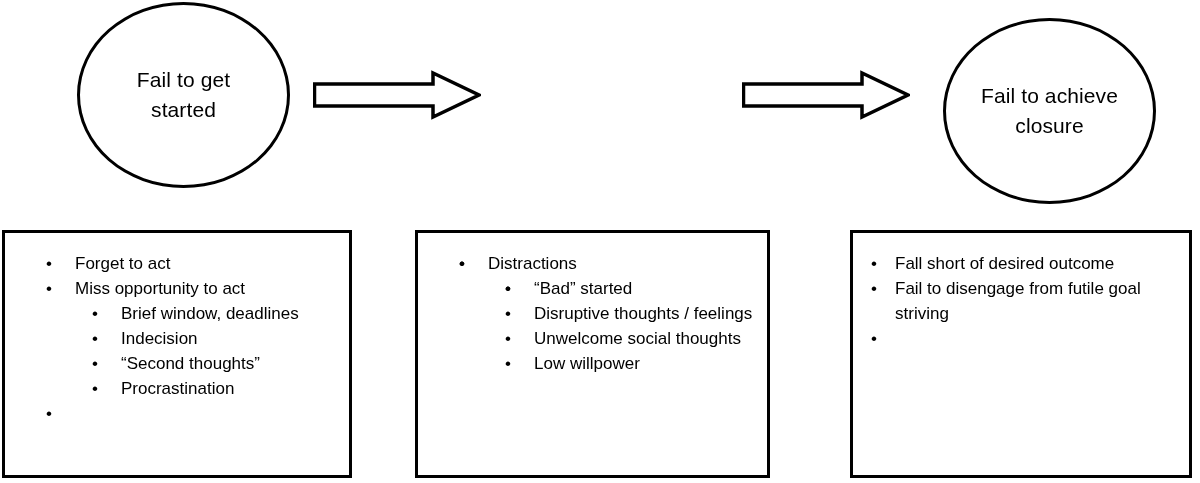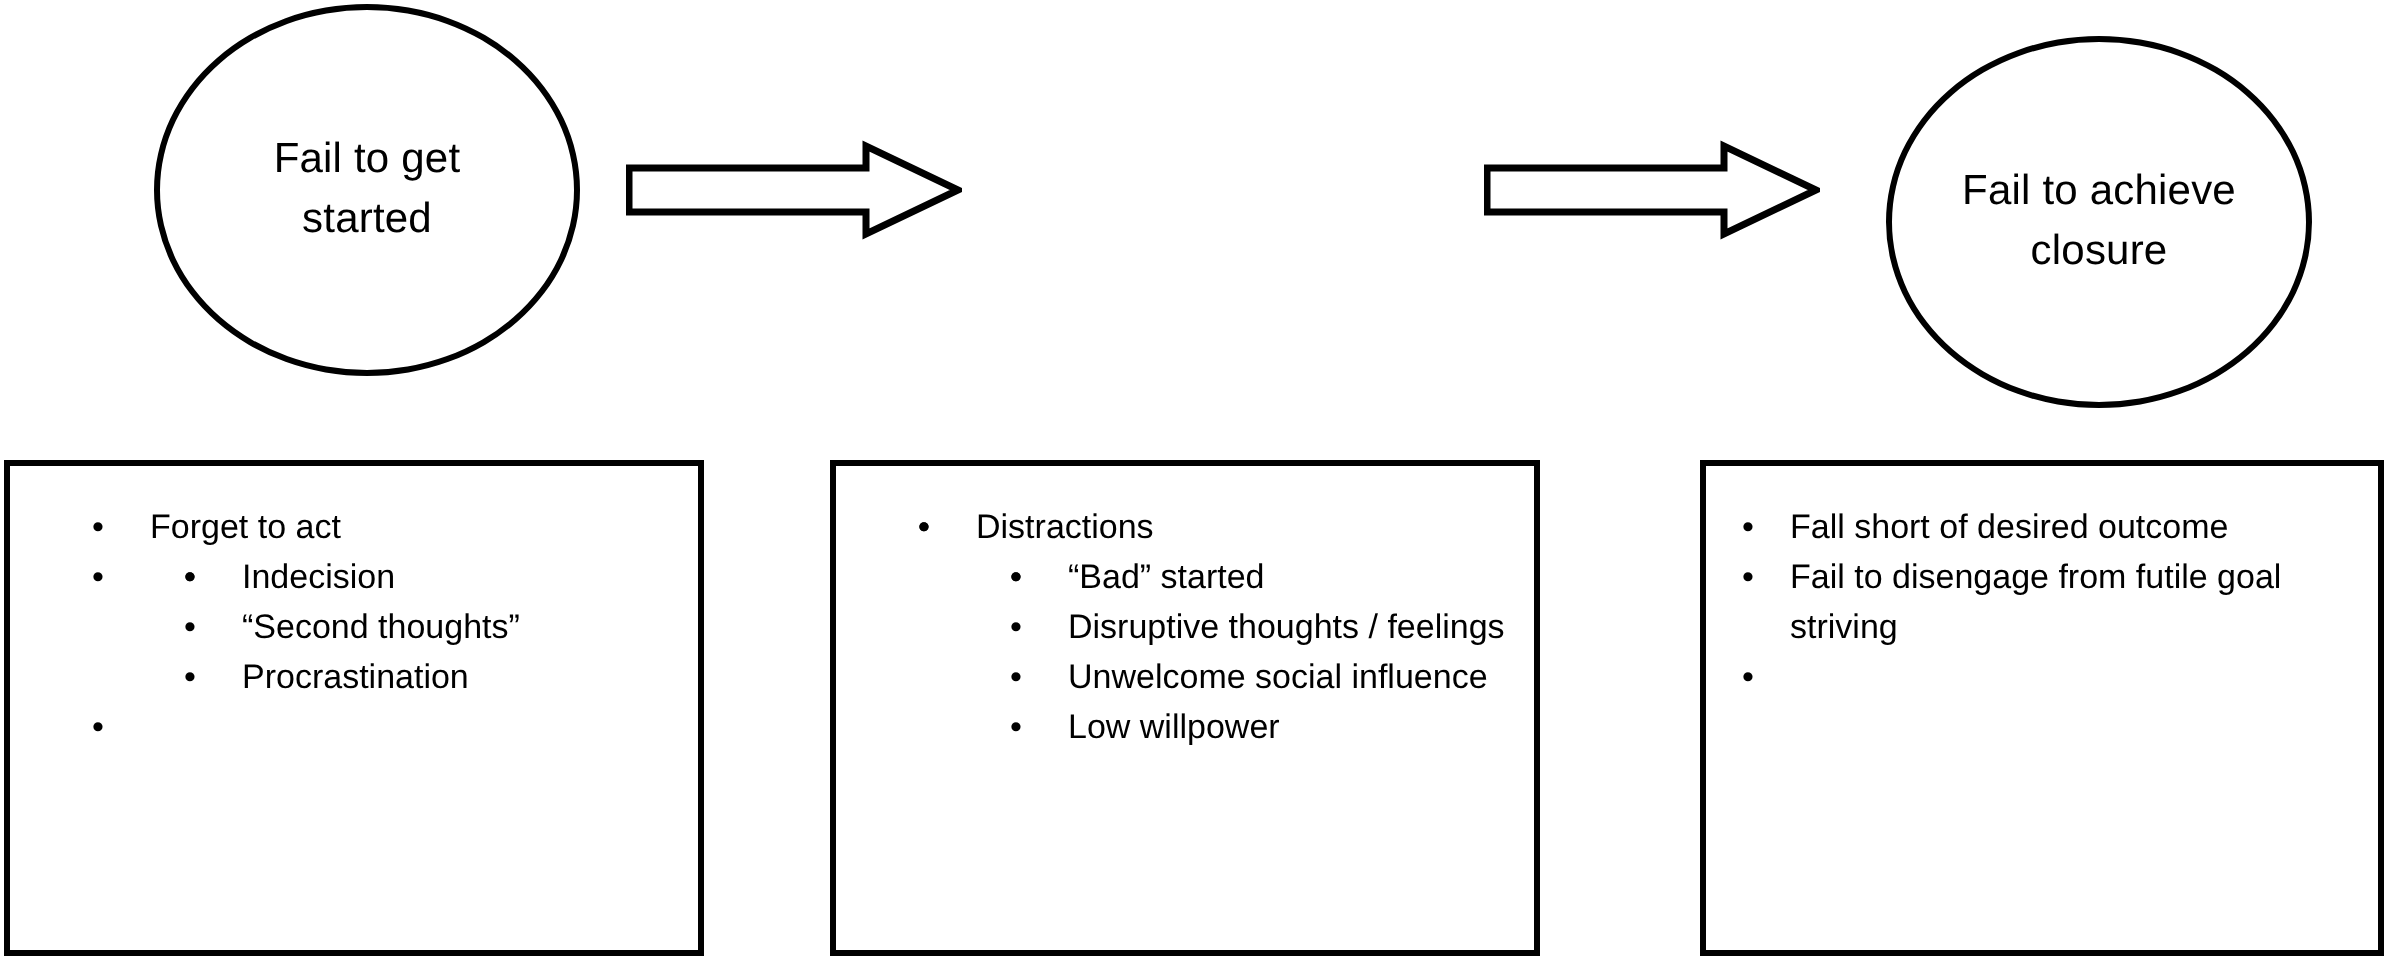--- a/index.html
+++ b/index.html
@@ -127,23 +127,25 @@
   </div>
 
   <div class="detail-box" id="box-1">
     <ul class="bullet-list">
       <li class="bullet-item">
         <span class="dot">•</span>
         <span>Forget to act</span>
       </li>
       <li class="bullet-item">
         <span class="dot">•</span>
-      </li>
-      <li class="bullet-item lvl2">
-        <span class="dot">•</span>
+        <span>Miss opportunity to act</span>
+      </li>
+      <li class="bullet-item lvl2">
+        <span class="dot">•</span>
+        <span>Brief window, deadlines</span>
       </li>
       <li class="bullet-item lvl2">
         <span class="dot">•</span>
         <span>Indecision</span>
       </li>
       <li class="bullet-item lvl2">
         <span class="dot">•</span>
         <span>“Second thoughts”</span>
       </li>
       <li class="bullet-item lvl2">
@@ -171,21 +173,21 @@
       <li class="bullet-item lvl2">
         <span class="dot">•</span>
         <span>“Bad” started</span>
       </li>
       <li class="bullet-item lvl2">
         <span class="dot">•</span>
         <span>Disruptive thoughts / feelings</span>
       </li>
       <li class="bullet-item lvl2">
         <span class="dot">•</span>
-        <span>Unwelcome social influence</span>
+        <span>Unwelcome social thoughts</span>
       </li>
       <li class="bullet-item lvl2">
         <span class="dot">•</span>
         <span>Low willpower</span>
       </li>
     </ul>
   </div>
 
   <div class="detail-box" id="box-3">
     <ul class="bullet-list">

